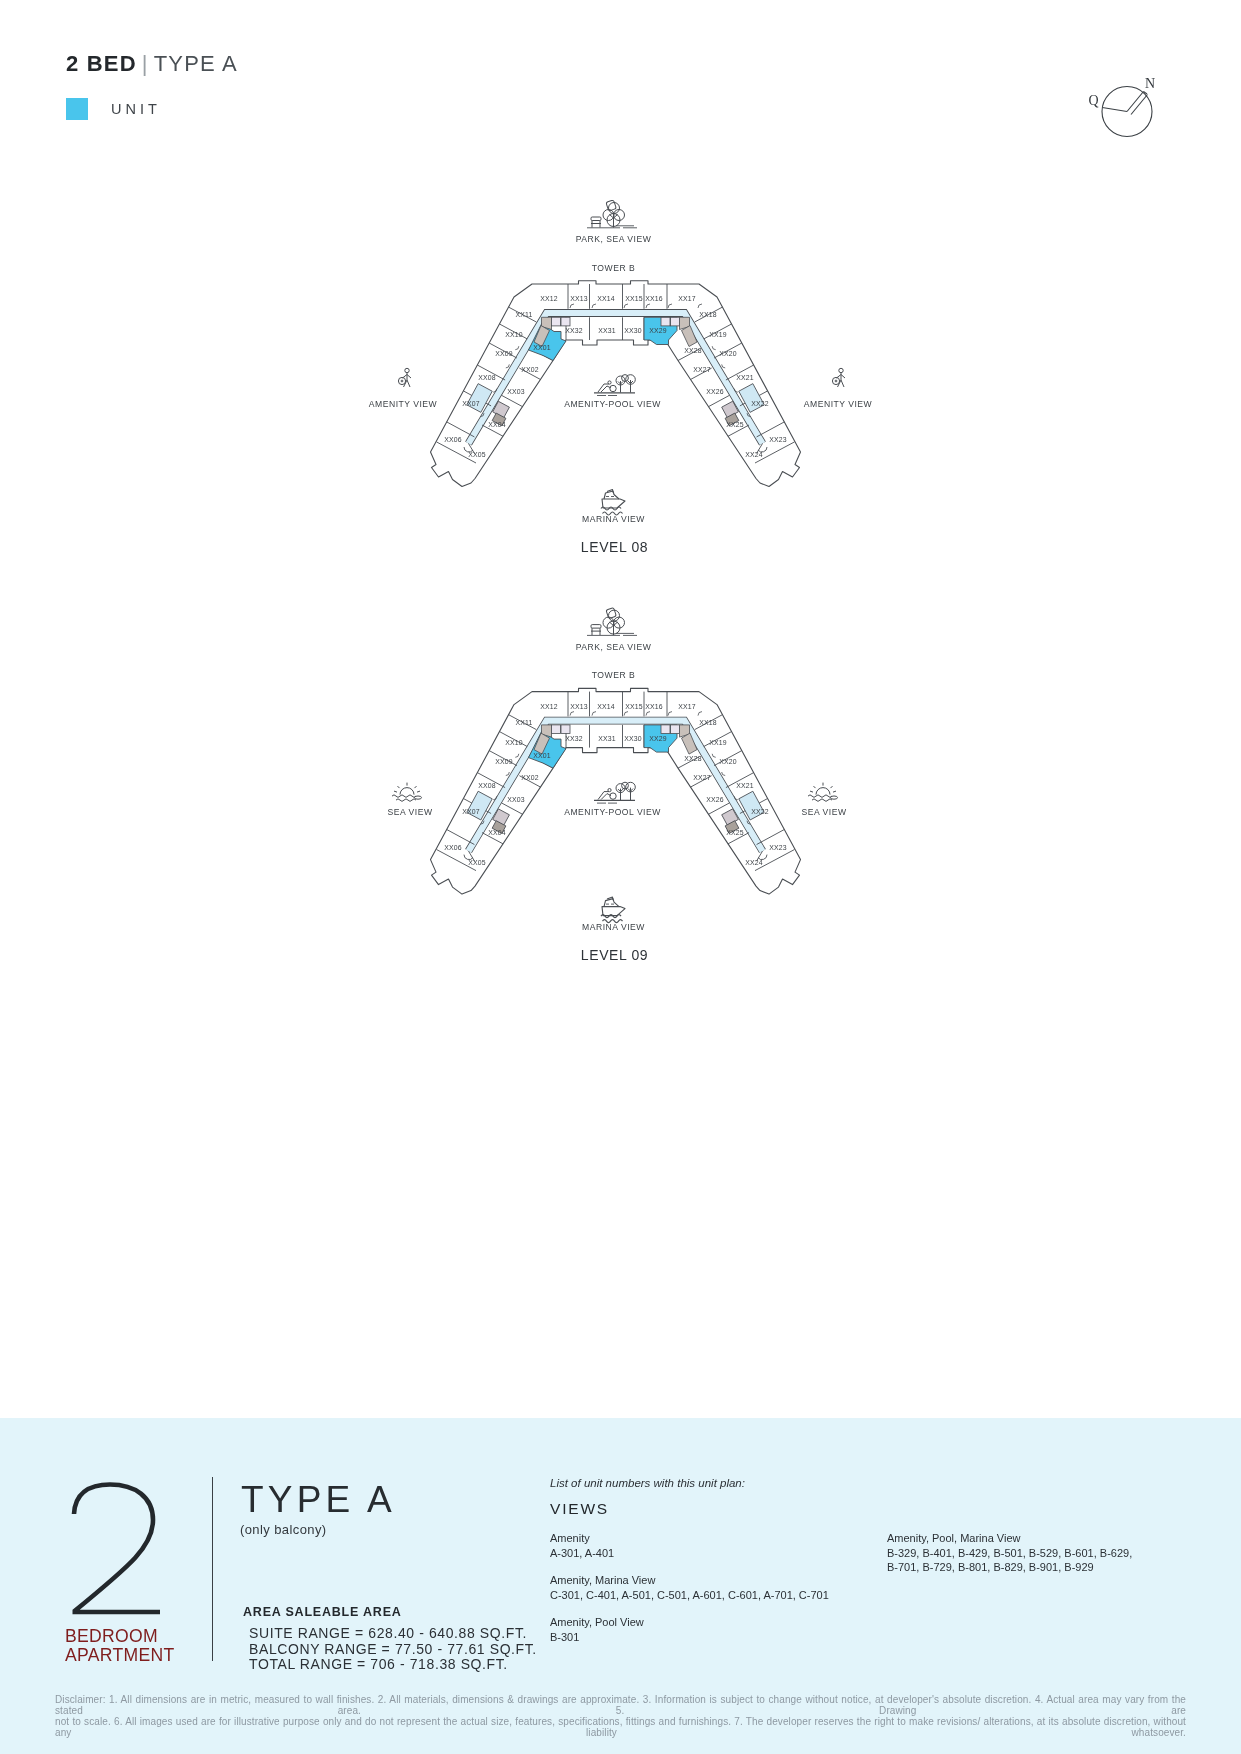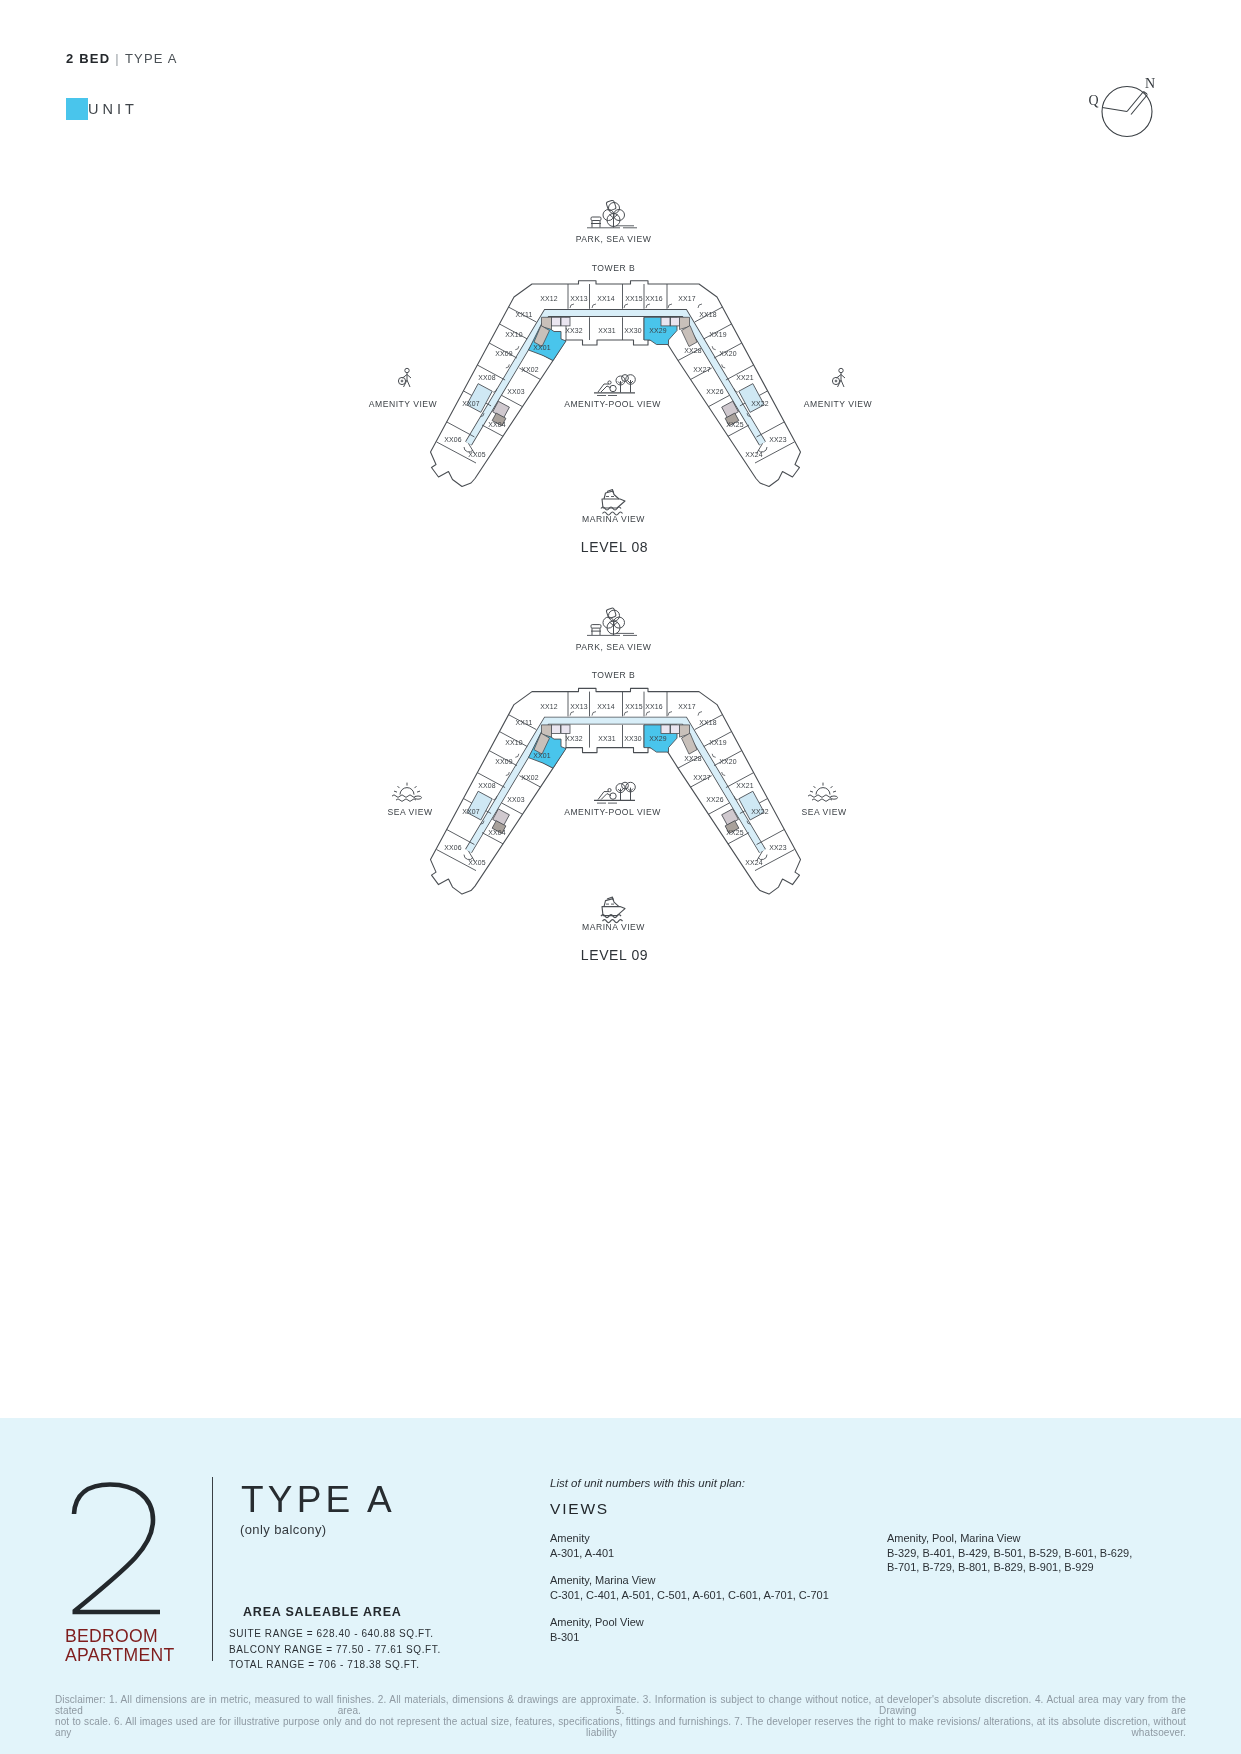--- a/index.html
+++ b/index.html
@@ -1,29 +1,29 @@
 <!DOCTYPE html>
 <html><head><meta charset="utf-8">
 <style>
   html,body{margin:0;padding:0;background:#ffffff;width:1241px;height:1754px;overflow:hidden}
   body{font-family:"Liberation Sans",sans-serif;position:relative}
-  .hdr{position:absolute;left:66px;top:51px;font-size:13px;letter-spacing:1.2px;color:#4a5055}
+  .hdr{position:absolute;left:66px;top:51px;font-size:22px;letter-spacing:1.2px;color:#4a5055}
   .hdr b{color:#24282c;font-weight:bold}
   .hdr .bar{color:#9aa0a5;font-weight:300;padding:0 5px}
   .legend{position:absolute;left:66px;top:98px}
   .legend .sq{display:inline-block;width:22px;height:22px;background:#49c5ec;vertical-align:middle}
-  .legend .tx{display:inline-block;margin-left:0;font-size:14.5px;letter-spacing:4px;color:#3f4449;vertical-align:middle}
+  .legend .tx{display:inline-block;margin-left:23px;font-size:14.5px;letter-spacing:4px;color:#3f4449;vertical-align:middle}
   .band{position:absolute;left:0;top:1418px;width:1241px;height:336px;background:#e2f4fa;color:#2b3035}
   .big2{position:absolute;left:66px;top:1478px}
   .bedroom{position:absolute;left:65px;top:1627px;font-size:17.6px;letter-spacing:0.3px;color:#7f1d1d;line-height:19px}
   .vline{position:absolute;left:212px;top:1477px;width:1px;height:184px;background:#3a3f44}
   .typea{position:absolute;left:241px;top:1479px;font-size:37px;letter-spacing:4.2px;color:#272c30}
   .withb{position:absolute;left:240px;top:1522px;font-size:13px;letter-spacing:0.4px;color:#33383d}
   .tsa{position:absolute;left:243px;top:1605px;font-size:12.5px;font-weight:bold;letter-spacing:0.8px;color:#23282c}
-  .ranges{position:absolute;left:229px;top:1626px;font-size:10px;letter-spacing:0.6px;color:#2b3035;line-height:15.6px}
+  .ranges{position:absolute;left:249px;top:1626px;font-size:14px;letter-spacing:0.6px;color:#2b3035;line-height:15.6px}
   .listtl{position:absolute;left:550px;top:1477px;font-style:italic;font-size:11.5px;color:#2b3035}
   .views{position:absolute;left:550px;top:1500px;font-size:15.5px;font-weight:normal;letter-spacing:1.8px;color:#23282c}
   .col1{position:absolute;left:550px;top:1531px;font-size:11px;color:#2b3035;line-height:14.5px}
   .col1 .gap{height:13px}
   .col2{position:absolute;left:887px;top:1531px;font-size:11px;color:#2b3035;line-height:14.5px}
   .disc{position:absolute;left:55px;top:1694px;width:1131px;font-size:10px;color:#8e99a2;line-height:11px;letter-spacing:0.1px}
   .jl{text-align:justify;text-align-last:justify}
 </style></head>
 <body>
 <svg width="1241" height="1241" viewBox="0 0 1241 1241" style="position:absolute;left:0;top:0">

